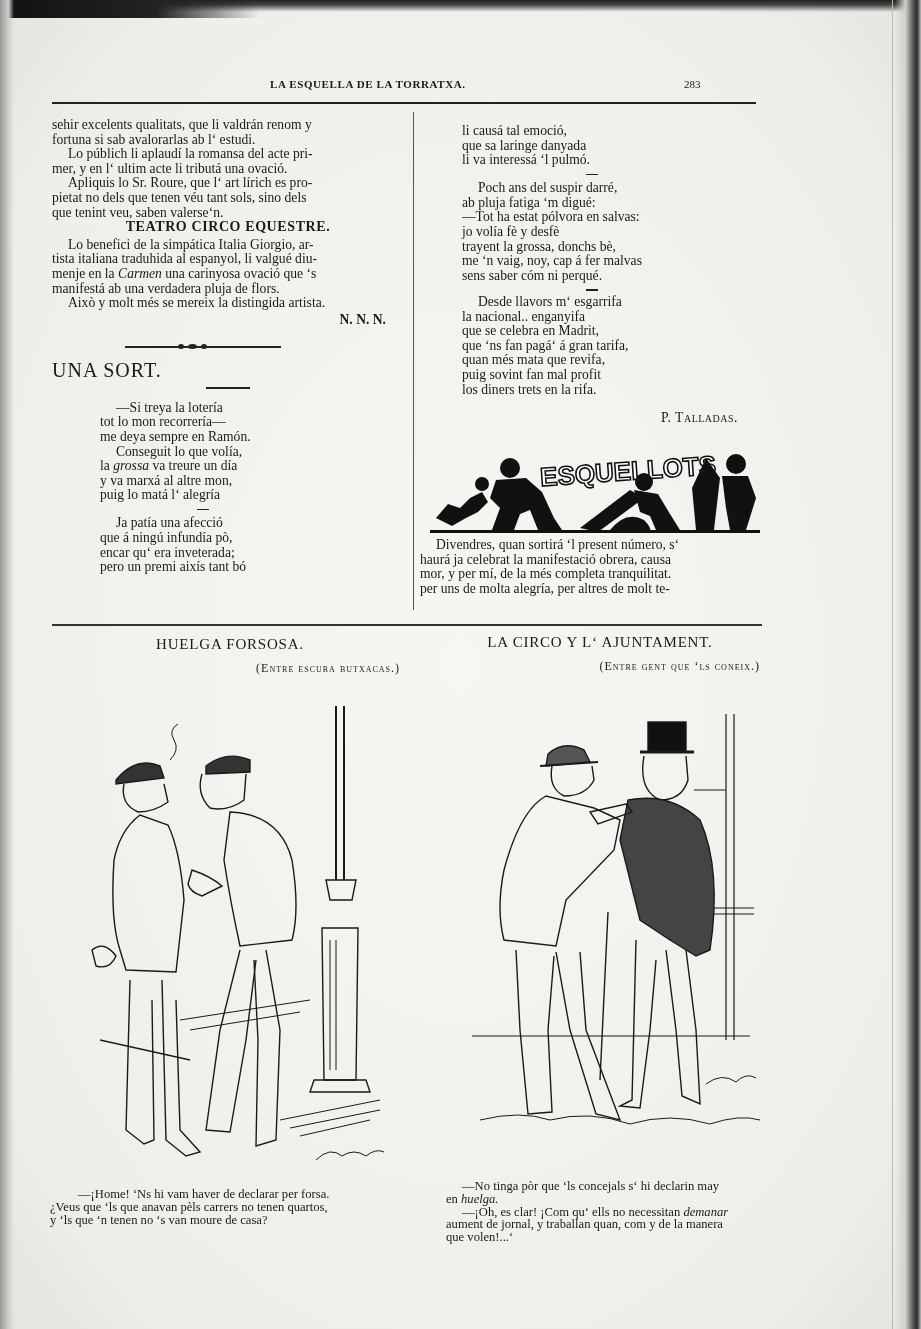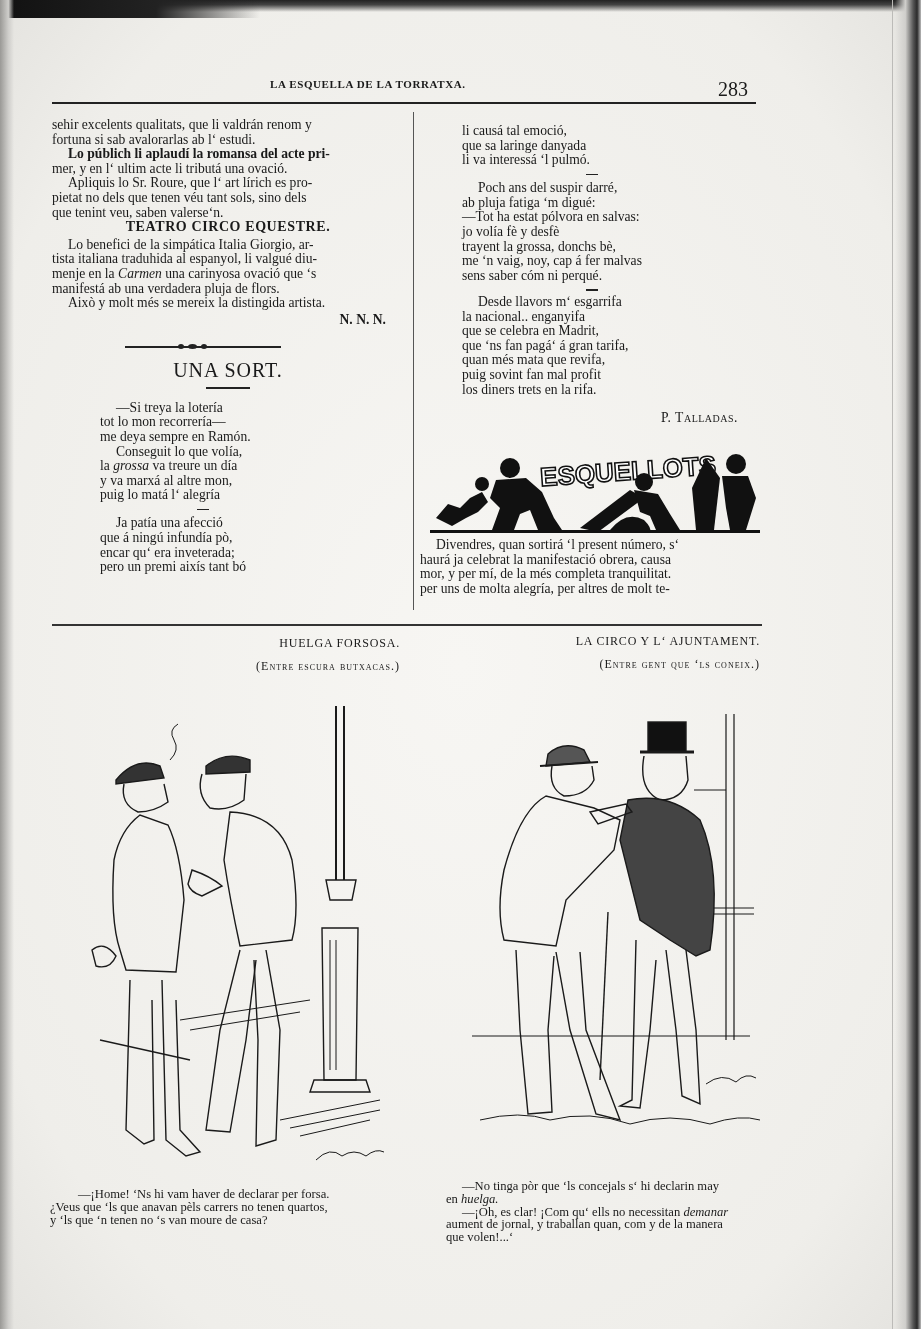--- a/index.html
+++ b/index.html
@@ -27,45 +27,45 @@
 
   .running-head {
     position: absolute; left: 54px; top: 78px; width: 700px; height: 22px;
   }
   .running-title {
     position: absolute; left: 216px; top: 0;
     font-family: "Liberation Serif", serif; font-weight: bold;
     font-size: 11px; letter-spacing: 0.6px;
   }
   .page-number {
-    position: absolute; left: 664px; top: 0;
-    font-family: "Liberation Serif", serif; font-size: 20px;
+    position: absolute; left: 630px; top: 0;
+    font-family: "Liberation Serif", serif; font-size: 11px;
   }
   .head-rule { position: absolute; left: 52px; top: 102px; width: 704px; height: 2px; background: #222; }
 
   .col { position: absolute; font-family: "Liberation Serif", serif; font-size: 13.6px; line-height: 14.6px; }
   .col p { white-space: pre; }
   .bold { font-weight: bold; }
   .indent { padding-left: 22px; }
   .center { text-align: center; }
   .right { text-align: right; }
   em { font-style: italic; }
 
   .col-divider { position: absolute; left: 413px; top: 112px; width: 1px; height: 498px; background: #555; }
 
   .section-heading { font-family: "Liberation Serif", serif; font-weight: bold; letter-spacing: 0.6px; font-size: 14px; }
-  .poem-title { font-family: "Liberation Serif", serif; font-size: 20px; letter-spacing: 1px; text-align: center; }
+  .poem-title { font-family: "Liberation Serif", serif; font-size: 20px; letter-spacing: 1px; }
   .ornament { position: relative; height: 8px; }
   .ornament .line { position: absolute; left: 73px; top: 3px; width: 156px; height: 1.5px; background: #222; }
   .ornament .dot { position: absolute; top: 1px; width: 6px; height: 5px; border-radius: 50%; background: #222; }
   .short-rule { height: 1.5px; background: #222; margin: 0 auto; }
 
   .mid-rule { position: absolute; left: 52px; top: 624px; width: 710px; height: 1.5px; background: #333; }
 
-  .cartoon-title { font-family: "Liberation Serif", serif; font-size: 12px; letter-spacing: 0.8px; text-align: right; }
+  .cartoon-title { font-family: "Liberation Serif", serif; font-size: 15px; letter-spacing: 0.8px; text-align: center; }
   .cartoon-sub { font-family: "Liberation Serif", serif; font-size: 12px; letter-spacing: 1px; text-align: right; font-variant: small-caps; }
 
   .illustration { position: absolute; }
   .caption { position: absolute; font-family: "Liberation Serif", serif; font-size: 12.6px; line-height: 12.8px; }
   .caption p { white-space: pre; }
 
   .banner { position: absolute; left: 430px; top: 448px; width: 330px; height: 86px; }
 </style>
 </head>
 <body>
@@ -78,21 +78,21 @@
 
   <div class="running-head">
     <span class="running-title">LA ESQUELLA DE LA TORRATXA.</span>
     <span class="page-number">283</span>
   </div>
   <div class="head-rule"></div>
 
   <div class="col" style="left:52px; top:118px; width:352px;">
     <p>sehir excelents qualitats, que li valdrán renom y</p>
     <p>fortuna si sab avalorarlas ab l‘ estudi.</p>
-    <p class="indent" style="padding-left:16px;font-weight:bold;">Lo públich li aplaudí la romansa del acte pri-</p>
+    <p class="indent" style="padding-left:16px;">Lo públich li aplaudí la romansa del acte pri-</p>
     <p>mer, y en l‘ ultim acte li tributá una ovació.</p>
     <p class="indent" style="padding-left:16px;">Apliquis lo Sr. Roure, que l‘ art lírich es pro-</p>
     <p>pietat no dels que tenen véu tant sols, sino dels</p>
     <p>que tenint veu, saben valerse‘n.</p>
 
     <p class="section-heading center" style="margin-top:0; margin-bottom:3px;">TEATRO CIRCO EQUESTRE.</p>
 
     <p style="padding-left:16px;">Lo benefici de la simpática Italia Giorgio, ar-</p>
     <p>tista italiana traduhida al espanyol, li valgué diu-</p>
     <p><span>menje en la </span><em>Carmen</em><span> una carinyosa ovació que ‘s</span></p>

